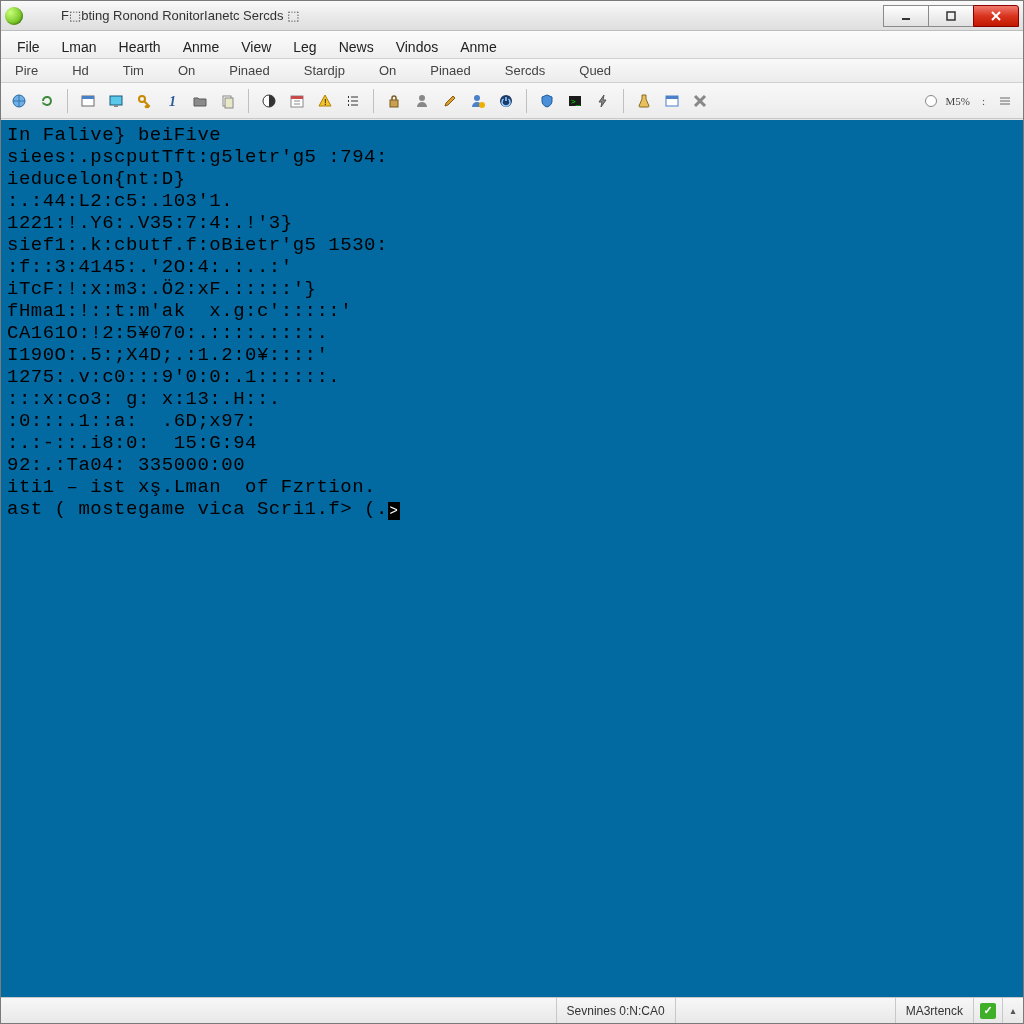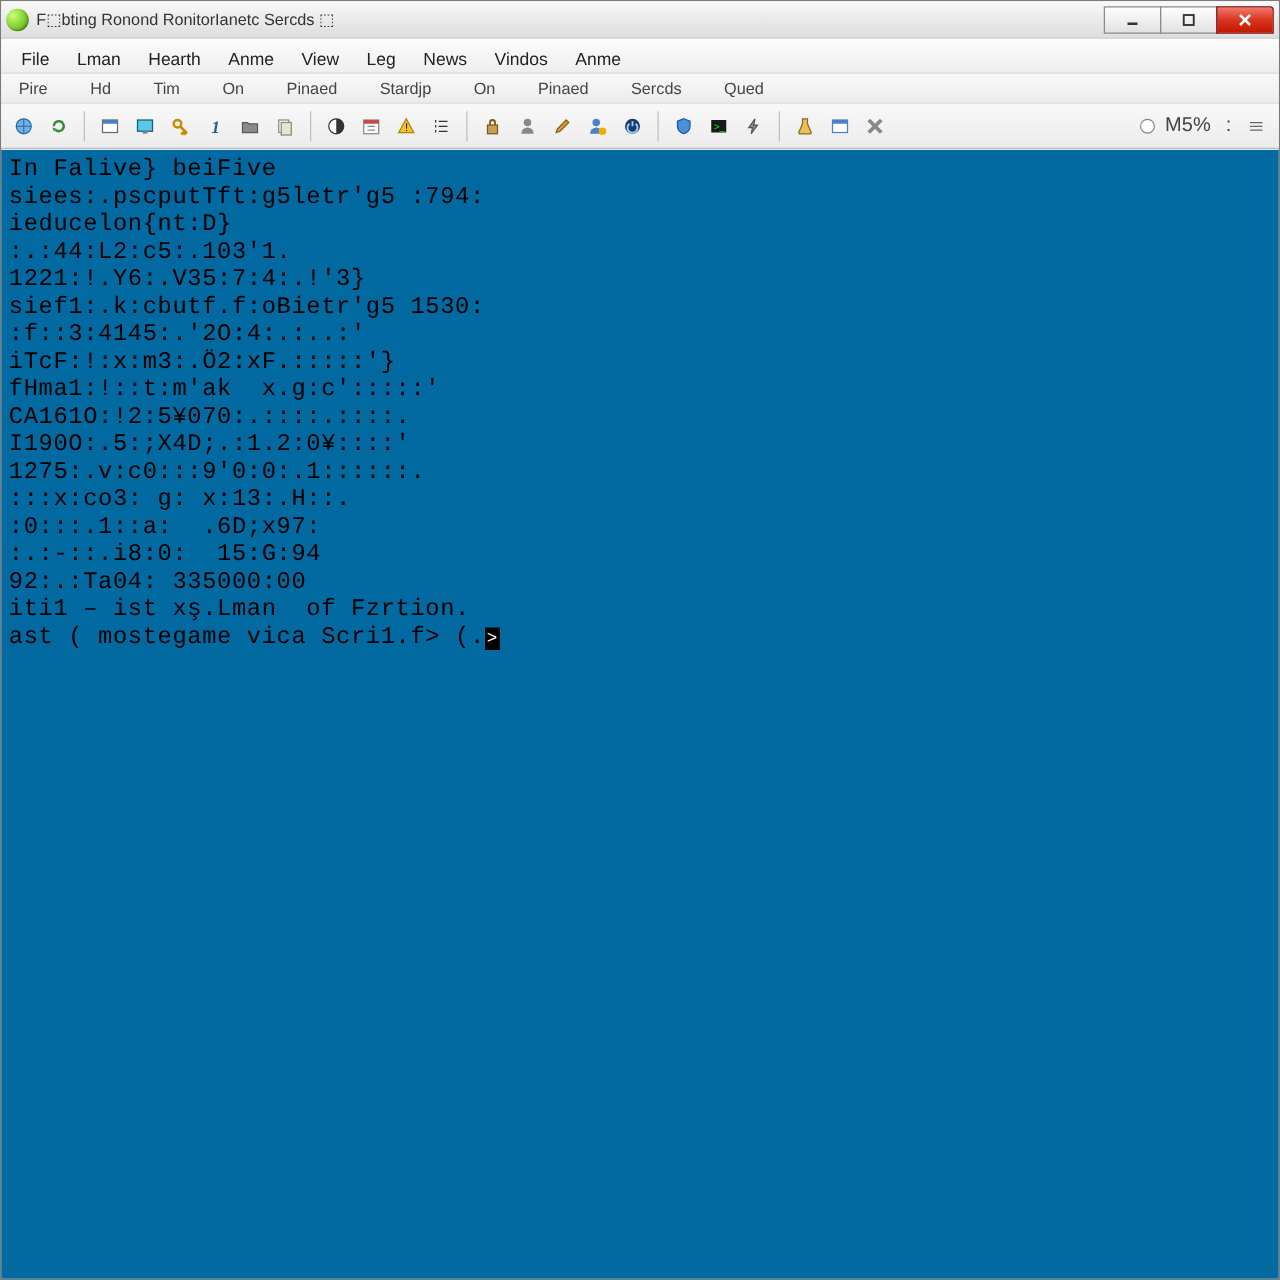--- a/index.html
+++ b/index.html
@@ -1,38 +1,38 @@
 <!DOCTYPE html>
 <html><head>
 <meta charset="utf-8">
 <style>
   * { margin: 0; padding: 0; box-sizing: border-box; }
   html, body { width: 1024px; height: 1024px; overflow: hidden; font-family: "Segoe UI", Tahoma, sans-serif; background: #d8d8d8; }
   .window { width: 1024px; height: 1024px; display: flex; flex-direction: column; background: #fff; border: 1px solid #7a7a7a; }
   
   .titlebar { height: 30px; background: linear-gradient(to bottom, #fafafa 0%, #eaeaea 50%, #dedede 100%); display: flex; align-items: center; padding: 0 4px; border-bottom: 1px solid #bdbdbd; }
   .titlebar .app-icon { width: 18px; height: 18px; border-radius: 50%; background: radial-gradient(circle at 30% 30%, #c9ff7a, #6fbf1d 70%, #3f7f0c); margin-right: 6px; box-shadow: inset -1px -1px 2px rgba(0,0,0,.3); }
-  .titlebar .title-text { flex: 1; font-size: 13px; color: #333; white-space: nowrap; overflow: hidden; }
+  .titlebar .title-text { flex: 1; font-size: 13px; color: #333; white-space: nowrap; overflow: hidden; margin-left: 32px; }
   .win-btns { display: flex; gap: 0; }
   .win-btn { width: 46px; height: 22px; border: 1px solid #8a8a8a; background: linear-gradient(to bottom,#fefefe,#e1e1e1); display: flex; align-items: center; justify-content: center; font-size: 11px; font-family: Arial; margin-left: -1px; }
   .win-btn.close { background: linear-gradient(to bottom,#f07a6e,#d9341f 50%,#c21800); color: #fff; border-color: #8a0000; border-top-right-radius: 3px; }
   .win-btn svg { display:block; }
   
   .menubar { height: 28px; background: linear-gradient(to bottom,#fcfcfc,#eeeeee); border-bottom: 1px solid #d0d0d0; display: flex; align-items: flex-end; padding: 0 6px; gap: 2px; }
   .menubar .menu-item { padding: 3px 10px; font-size: 14px; color: #222; cursor: default; }
   
   .secbar { height: 24px; background: linear-gradient(to bottom,#f9f9f9,#ececec); border-bottom: 1px solid #d0d0d0; display: flex; align-items: center; padding: 0 6px; gap: 18px; }
   .secbar .sec-item { padding: 2px 8px; font-size: 13px; color: #444; cursor: default; }
   
   .toolbar { height: 36px; background: linear-gradient(to bottom,#f8f8f8,#ececec); border-bottom: 1px solid #c8c8c8; display: flex; align-items: center; padding: 0 6px; gap: 4px; }
   .tool-sep { width: 1px; height: 24px; background: #c0c0c0; margin: 0 4px; }
   .tool-btn { width: 24px; height: 24px; display: flex; align-items: center; justify-content: center; border: 1px solid transparent; border-radius: 2px; }
   .tool-btn svg { display:block; }
   .toolbar .spacer { flex: 1; }
-  .tool-label { font-size: 16px; color: #444; padding: 0 4px; }
+  .tool-label { font-size: 11px; color: #444; padding: 0 4px; font-family: Liberation Serif, serif; }
   .tool-radio { width:12px; height:12px; border:1px solid #888; border-radius:50%; background:#fff; }
   
   .content { flex: 1; background: #0369a1; overflow: auto; border-top: 1px solid #e8e8e8; position: relative; }
   .console { font-family: "Courier New", monospace; font-size: 19px; line-height: 22px; padding: 4px 6px; white-space: pre; color: #000; letter-spacing: 0.5px; }
   .cursor-block { display:inline-block; width: 12px; height: 18px; background:#000; color:#fff; font-size:14px; line-height:18px; text-align:center; vertical-align: text-bottom; }
   
   .statusbar { height: 26px; background: linear-gradient(to bottom,#f7f7f7,#e8e8e8); border-top: 1px solid #c8c8c8; display: flex; align-items: stretch; font-size: 12px; color: #333; }
   .status-cell { border-left: 1px solid #c8c8c8; padding: 0 10px; display: flex; align-items: center; }
   .status-cell:first-child { border-left: none; flex:1; }
   .status-check { width:16px; height:16px; background:#3fae29; display:flex; align-items:center; justify-content:center; border-radius:2px; color:#fff; font-size:11px; font-weight:bold; }
@@ -264,14 +264,24 @@
 <span>1275:.v:c0:::9'0:0:.1::::::.</span>
 <span>:::x:co3: g: x:13:.H::.</span>
 <span>:0:::.1::a:  .6D;x97:</span>
 <span>:.:-::.i8:0:  15:G:94</span>
 <span>92:.:Ta04: 335000:00</span>
 <span>iti1 – ist xş.Lman  of Fzrtion.</span>
 <span>ast ( mostegame vica Scri1.f&gt; (.</span><span class="cursor-block">&gt;</span>
 </div>
   </div>
 
+  <div class="statusbar">
+    <div class="status-cell"></div>
+    <div class="status-cell">Sevnines 0:N:CA0</div>
+    <div class="status-cell" style="flex:0 0 220px"></div>
+    <div class="status-cell">MA3rtenck</div>
+    <div class="status-cell" style="padding:0 6px">
+        <div class="status-check">✓</div>
+      </div>
+    <div class="status-cell status-up">▴</div>
+  </div>
 
 </div>
 
 </body></html>

